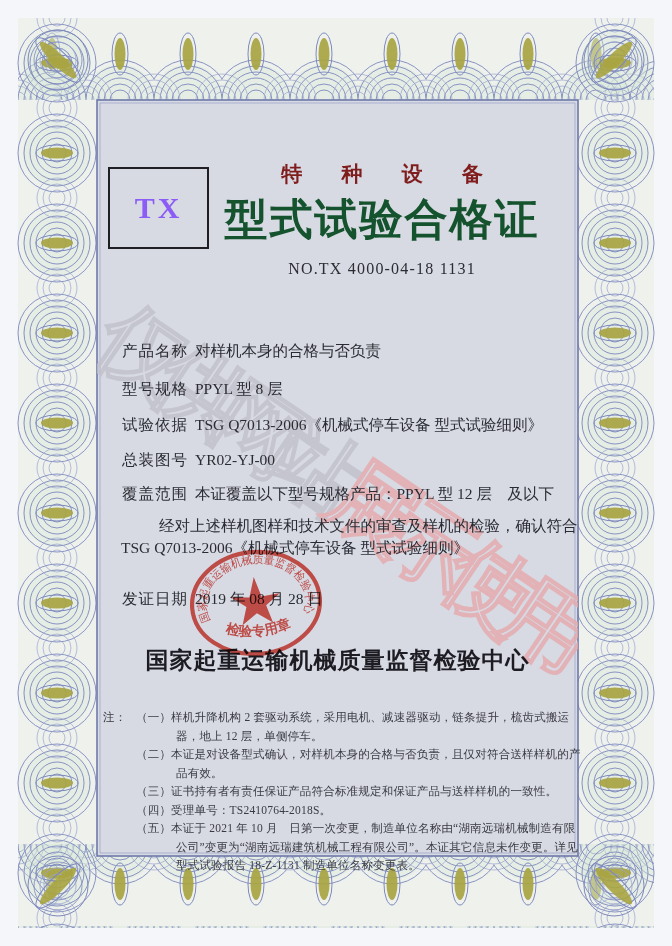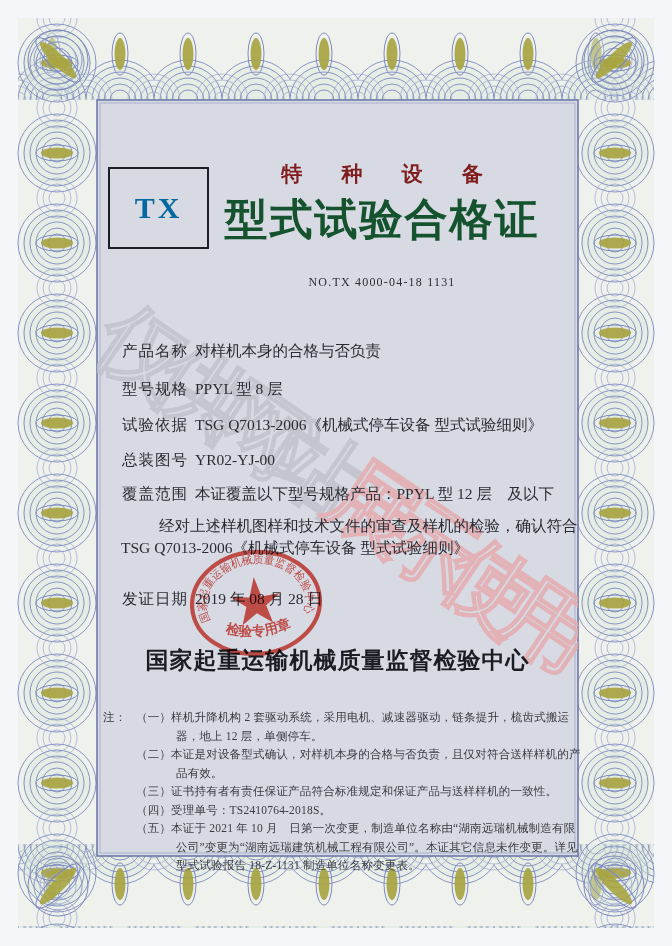--- a/index.html
+++ b/index.html
@@ -9,25 +9,25 @@
     font-family:"Liberation Serif","DejaVu Serif",serif;
   }
   .border-svg{position:absolute;left:0;top:0;z-index:0;}
   .wm-clip{position:absolute;left:97px;top:100px;width:481px;height:756px;overflow:hidden;z-index:1;pointer-events:none;}
   .wm-svg{position:absolute;left:-97px;top:-100px;}
   .content{position:absolute;left:0;top:0;width:672px;height:946px;z-index:2;color:#2b2c33;}
   .tx-box{
     position:absolute;left:108px;top:167px;width:97px;height:78px;
     border:2.5px solid #1e1e24;display:flex;align-items:center;justify-content:center;
   }
-  .tx-box span{font-size:30px;font-weight:bold;letter-spacing:3px;color:#0369a1;}
+  .tx-box span{font-size:30px;font-weight:bold;letter-spacing:3px;color:#8b5cf6;}
   .hdr{position:absolute;left:206px;top:160px;width:352px;text-align:center;}
   .hdr-small{font-size:21px;font-weight:600;letter-spacing:17px;padding-left:17px;color:#7f1d1d;}
   .hdr-big{font-size:43px;font-weight:700;letter-spacing:2px;margin-top:3px;color:#14532d;white-space:nowrap;}
-  .cert-no{font-size:12px;letter-spacing:1.2px;margin-top:26px;color:#2c2d33;}
+  .cert-no{font-size:16px;letter-spacing:1.2px;margin-top:11px;color:#2c2d33;}
   .field{position:absolute;left:122px;font-size:15.5px;white-space:nowrap;}
   .field .lbl{display:inline-block;width:73px;letter-spacing:1px;}
   .para{position:absolute;font-size:15.5px;white-space:nowrap;}
   .org-name{position:absolute;left:97px;top:645px;width:481px;text-align:center;
     font-size:23px;font-weight:bold;letter-spacing:1px;color:#1c1c22;}
   .notes{position:absolute;left:103px;top:708px;width:478px;display:flex;
     font-size:11.5px;line-height:18.5px;color:#3a3b42;letter-spacing:0.2px;}
   .notes-label{width:33px;flex:none;}
   .notes-items{flex:1;}
   .note-item{padding-left:40px;text-indent:-40px;}

